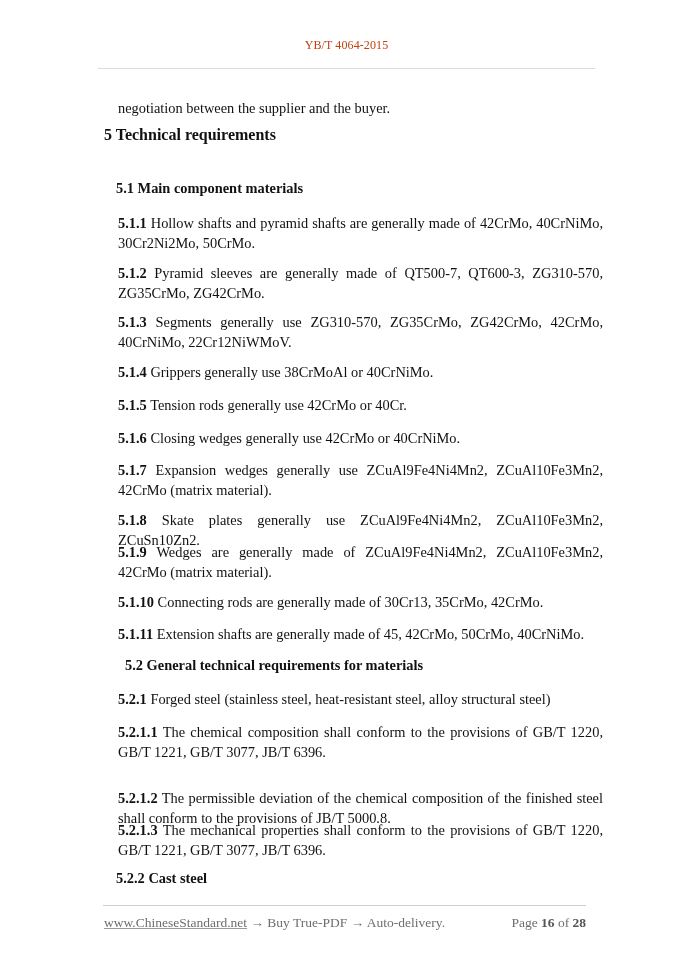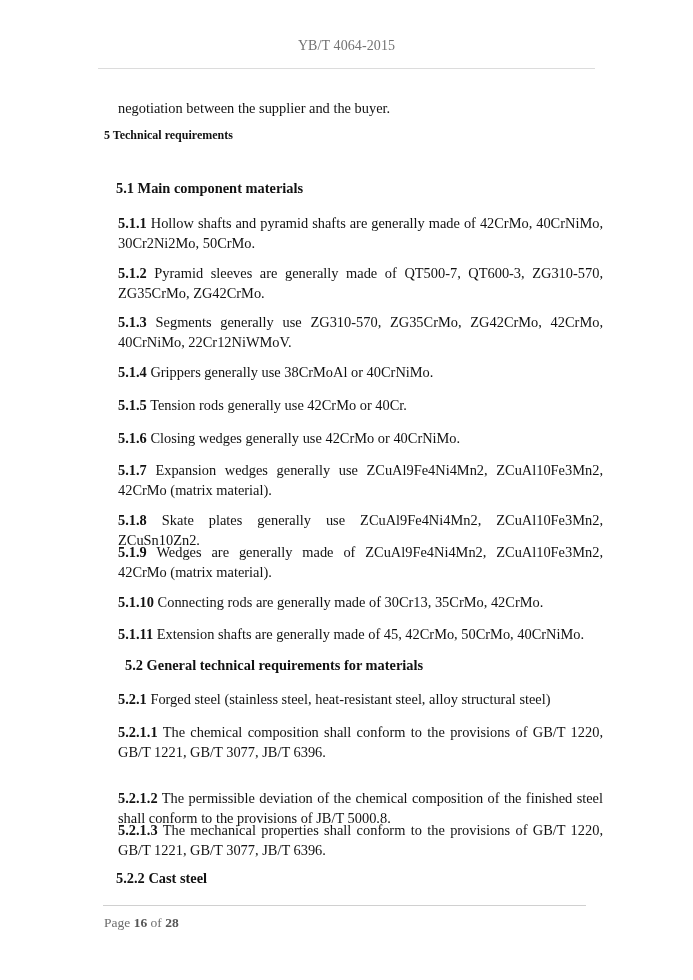--- a/index.html
+++ b/index.html
@@ -14,22 +14,22 @@
       overflow: hidden;
       font-family: "Liberation Serif", "DejaVu Serif", serif;
       color: #111111;
     }
     .page-header {
       position: absolute;
       top: 38px;
       left: 0;
       width: 693px;
       text-align: center;
-      font-size: 14px;
-      color: #737373;
+      font-size: 12px;
+      color: #c2410c;
       letter-spacing: 0.1px;
     }
     .header-rule {
       position: absolute;
       top: 68px;
       left: 98px;
       width: 497px;
       height: 1px;
       background: #dcdcdc;
     }
@@ -41,21 +41,21 @@
     }
     .p {
       font-size: 14.4px;
       line-height: 20px;
       margin: 14px;
       text-align: justify;
       text-justify: inter-word;
     }
     .p b { font-weight: bold; }
     .h1 {
-      font-size: 12px;
+      font-size: 16px;
       font-weight: bold;
       line-height: 24px;
       margin: 0;
     }
     .h2 {
       font-size: 14.4px;
       font-weight: bold;
       line-height: 20px;
       margin: 12px;
     }
@@ -110,19 +110,26 @@
       <div class="p" style="position: absolute; top: 591px; left: 0px; width: 485px;"><b>5.2.1</b> <span>Forged steel (stainless steel, heat-resistant steel, alloy structural steel)</span></div>
       <div class="p" style="position: absolute; top: 624px; left: 0px; width: 485px;"><b>5.2.1.1</b> <span>The chemical composition shall conform to the provisions of GB/T 1220, GB/T 1221, GB/T 3077, JB/T 6396.</span></div>
       <div class="p" style="position: absolute; top: 690px; left: 0px; width: 485px;"><b>5.2.1.2</b> <span>The permissible deviation of the chemical composition of the finished steel shall conform to the provisions of JB/T 5000.8.</span></div>
       <div class="p" style="position: absolute; top: 722px; left: 0px; width: 485px;"><b>5.2.1.3</b> <span>The mechanical properties shall conform to the provisions of GB/T 1220, GB/T 1221, GB/T 3077, JB/T 6396.</span></div>
       <div class="h2" style="position: absolute; top: 772px; left: 0px; width: 485px;">5.2.2 Cast steel</div>
     </div>
 </div>
 
 <div class="footer-rule"></div>
 <div class="footer">
+  <div>
+    <a>www.ChineseStandard.net</a>
+    <span>→</span>
+    <span>Buy True-PDF</span>
+    <span>→</span>
+    <span>Auto-delivery.</span>
+  </div>
   <div class="pg">
     <span>Page</span>
     <b>16</b>
     <span>of</span>
     <b>28</b>
   </div>
 </div>
 
 </body></html>

